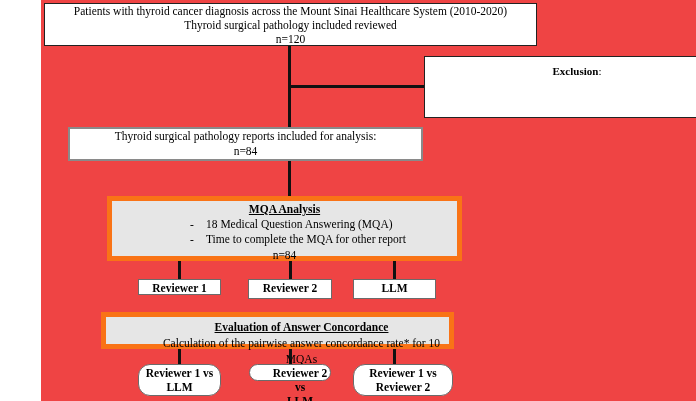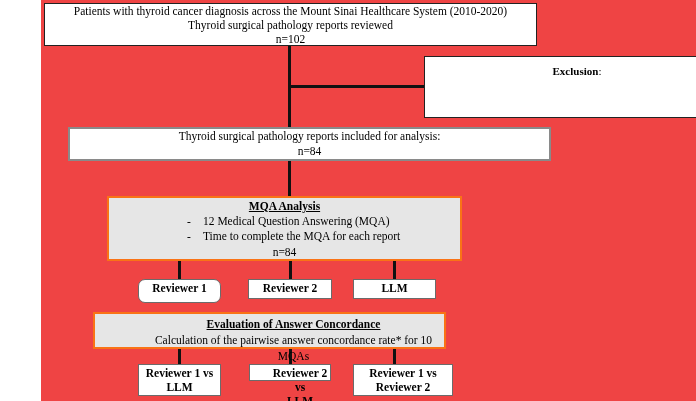--- a/index.html
+++ b/index.html
@@ -10,89 +10,89 @@
     overflow:hidden;
     margin-left:41px;
   }
   .box {
     position:absolute; box-sizing:border-box;
     background:#ffffff; text-align:center;
   }
   .border-dark  { border:1.5px solid #222222; }
   .border-gray  { border:2px solid #8a8a8a; }
   .border-small { border:1.5px solid #6b6b6b; }
-  .fill-gray    { background:#e6e6e6; border:2px solid #f97316; }
+  .fill-gray    { background:#e6e6e6; border:5px solid #f97316; }
   .line { position:absolute; background:#111111; }
   .b { font-weight:bold; }
   .u { text-decoration:underline; }
   .t-patients { font-size:11.5px; line-height:13.8px; padding-top:1px; }
   .t-exclusion { font-size:11px; line-height:14.4px; padding-top:7px;font-family:Liberation Serif, serif; }
   .t-included { font-size:11.5px; line-height:15px; }
   .t-mqa { font-size:11.5px; line-height:15.2px; padding-top:1px; }
   .t-eval { font-size:11.5px; line-height:16px; padding-top:2px; }
   .t-small { font-size:11.5px; font-weight:bold; }
   .one-line { line-height:17px; }
-  .two-line { line-height:14px; padding-top:1px; }
+  .two-line { line-height:14px; padding-top:1px;border-radius:12px; }
   .mqa-bullet { display:flex; text-align:left; padding-left:78px; }
   .mqa-bullet .dash { width:16px; flex:0 0 16px; }
 </style>
 </head>
 <body>
 
 <div class="canvas">
 
   <div class="line" style="left:246.5px; top:46px; width:3px; height:81px;"></div>
   <div class="line" style="left:249px; top:85px; width:134px; height:2.5px;"></div>
   <div class="line" style="left:246.5px; top:161px; width:3px; height:35px;"></div>
   <div class="line" style="left:137px; top:261px; width:3px; height:18px;"></div>
   <div class="line" style="left:247.5px; top:261px; width:3px; height:18px;"></div>
   <div class="line" style="left:351.5px; top:261px; width:3px; height:18px;"></div>
   <div class="line" style="left:137px; top:349px; width:3px; height:15px;"></div>
   <div class="line" style="left:247.5px; top:349px; width:3px; height:15px;"></div>
   <div class="line" style="left:351.5px; top:349px; width:3px; height:15px;"></div>
 
   <div class="box border-dark t-patients" style="left:3px; top:3px; width:493px; height:43px;">
     <div>Patients with thyroid cancer diagnosis across the Mount Sinai Healthcare System (2010-2020)</div>
-    <div>Thyroid surgical pathology reports reviewed</div>
-    <div>n=102</div>
+    <div>Thyroid surgical pathology included reviewed</div>
+    <div>n=120</div>
   </div>
 
   <div class="box border-dark t-exclusion" style="left:383px; top:56px; width:306px; height:62px;">
     <div><span class="b">Exclusion</span><span>:</span></div>
   </div>
 
-  <div class="box border-gray t-included" style="left:27px; top:127px; width:483px; height:34px;font-family:Liberation Serif, serif;">
+  <div class="box border-gray t-included" style="left:27px; top:127px; width:355px; height:34px;font-family:Liberation Serif, serif;">
     <div>Thyroid surgical pathology reports included for analysis:</div>
     <div>n=84</div>
   </div>
 
   <div class="box fill-gray t-mqa" style="left:66px; top:196px; width:355px; height:65px;">
     <div class="b u">MQA Analysis</div>
     <div class="mqa-bullet">
       <span class="dash">-</span>
-      <span>12 Medical Question Answering (MQA)</span>
+      <span>18 Medical Question Answering (MQA)</span>
     </div>
     <div class="mqa-bullet">
       <span class="dash">-</span>
-      <span>Time to complete the MQA for each report</span>
+      <span>Time to complete the MQA for other report</span>
     </div>
     <div>n=84</div>
   </div>
 
-  <div class="box border-small t-small one-line" style="left:97px; top:279px; width:83px; height:24px;border-radius:7px;">
+  <div class="box border-small t-small one-line" style="left:97px; top:279px; width:83px; height:16px;">
     <div>Reviewer 1</div>
   </div>
   <div class="box border-small t-small one-line" style="left:207px; top:279px; width:84px; height:20px;">
     <div>Reviewer 2</div>
   </div>
   <div class="box border-small t-small one-line" style="left:312px; top:279px; width:83px; height:20px;">
     <div>LLM</div>
   </div>
 
-  <div class="box fill-gray t-eval" style="left:52px; top:312px; width:353px; height:37px;padding-left:48px;">
+  <div class="box fill-gray t-eval" style="left:60px; top:312px; width:353px; height:37px;padding-left:48px;">
     <div class="b u">Evaluation of Answer Concordance</div>
     <div>Calculation of the pairwise answer concordance rate* for 10 MQAs</div>
   </div>
 
   <div class="box border-small t-small two-line" style="left:97px; top:364px; width:83px; height:32px;">
     <div>Reviewer 1 vs</div>
     <div>LLM</div>
   </div>
   <div class="box border-small t-small two-line" style="left:208px; top:364px; width:82px; height:17px;padding-left:20px;">
     <div>Reviewer 2 vs</div>

